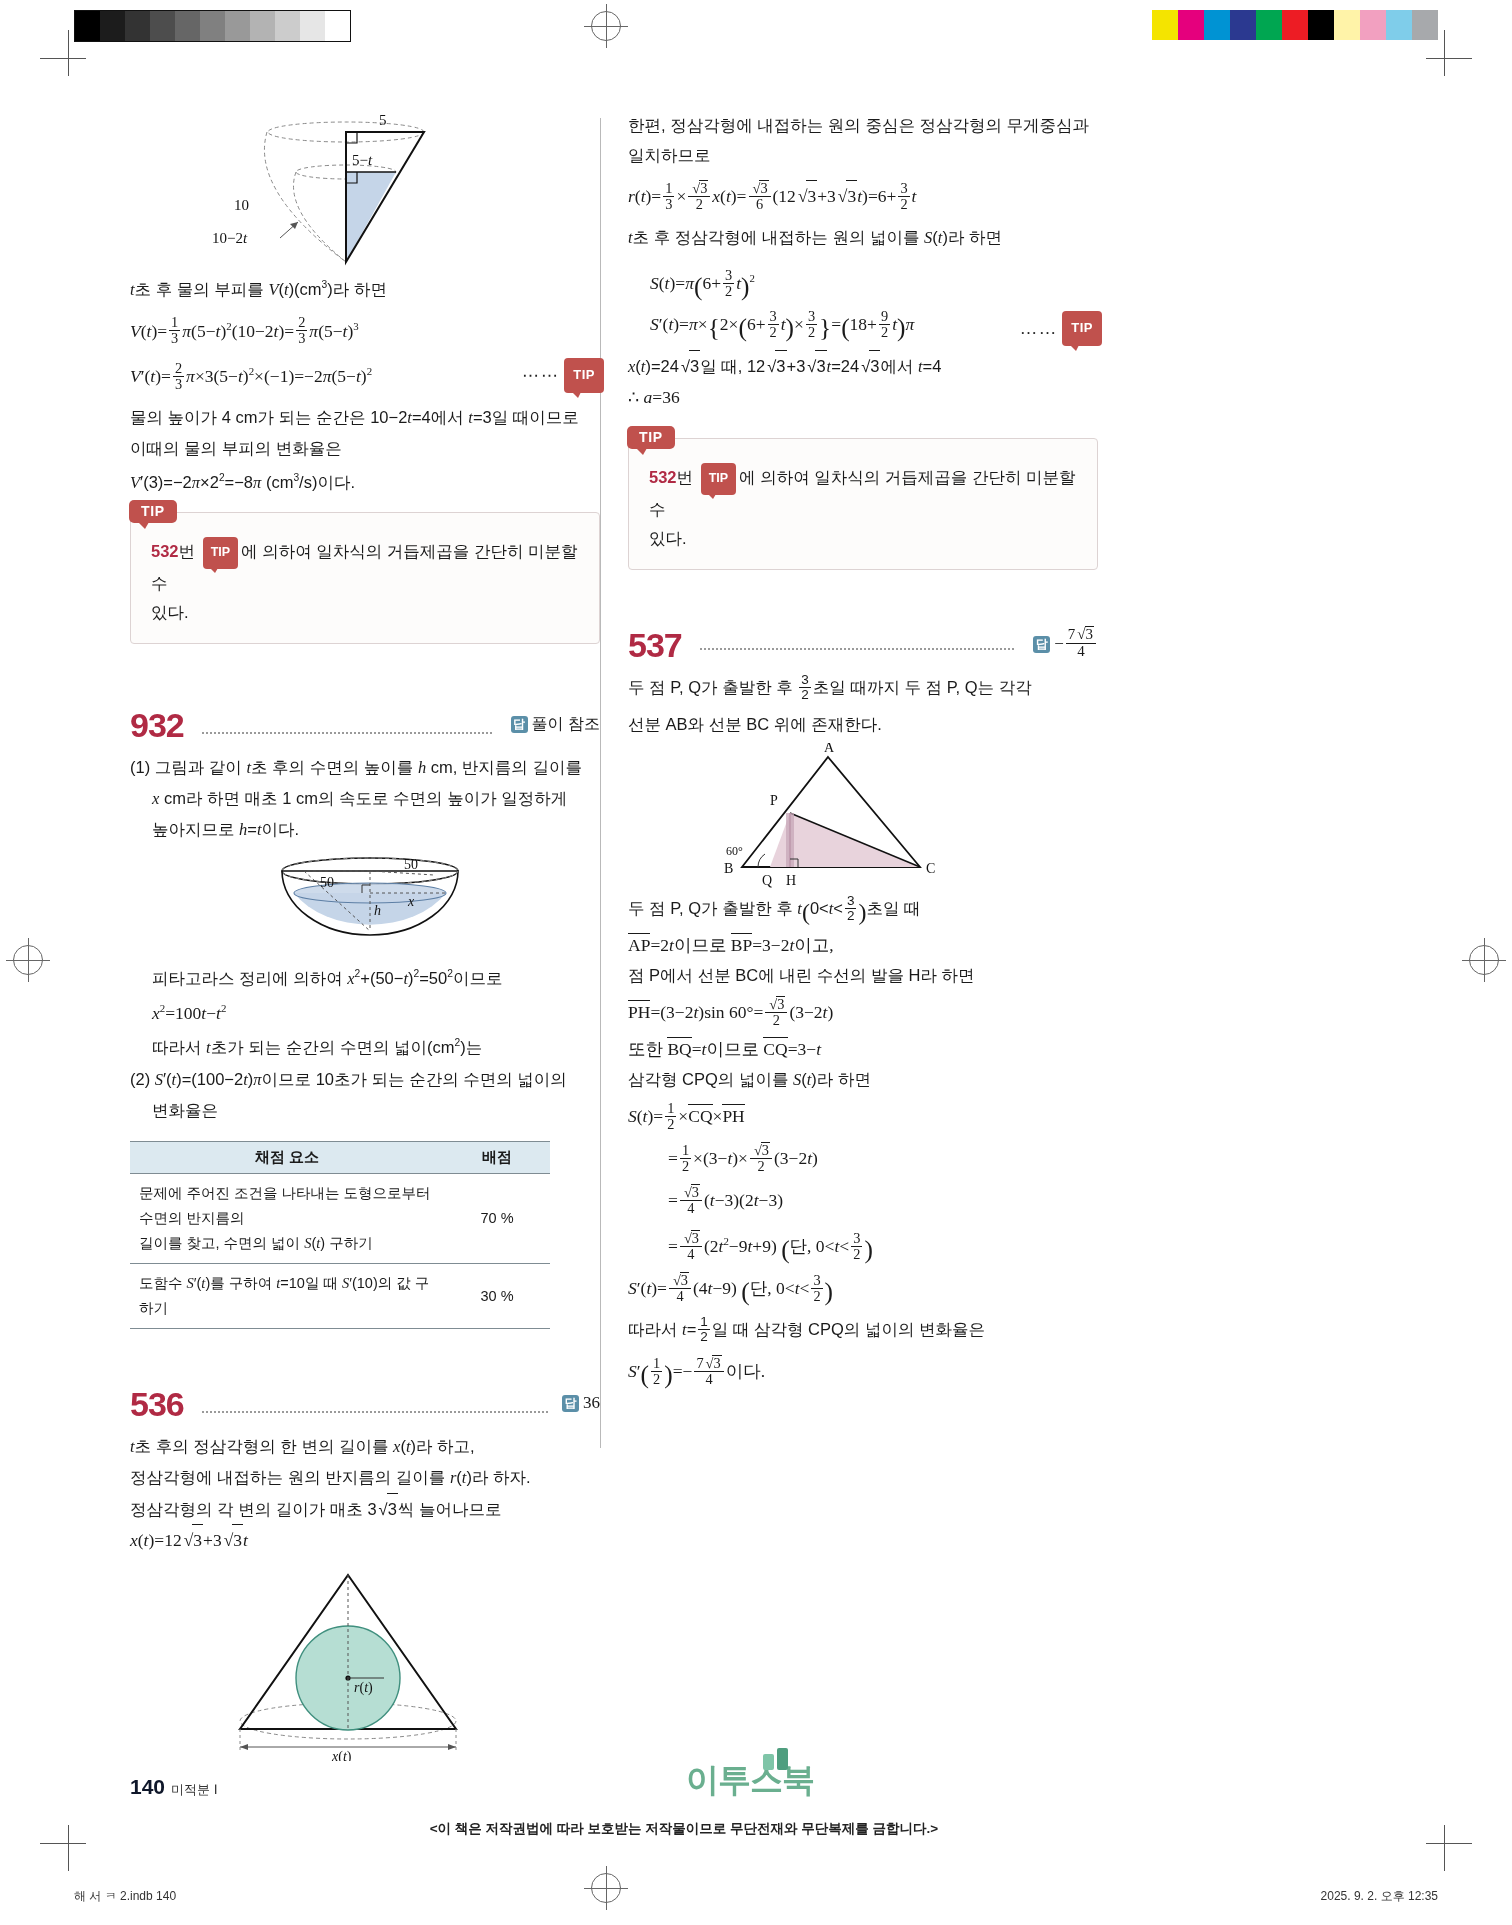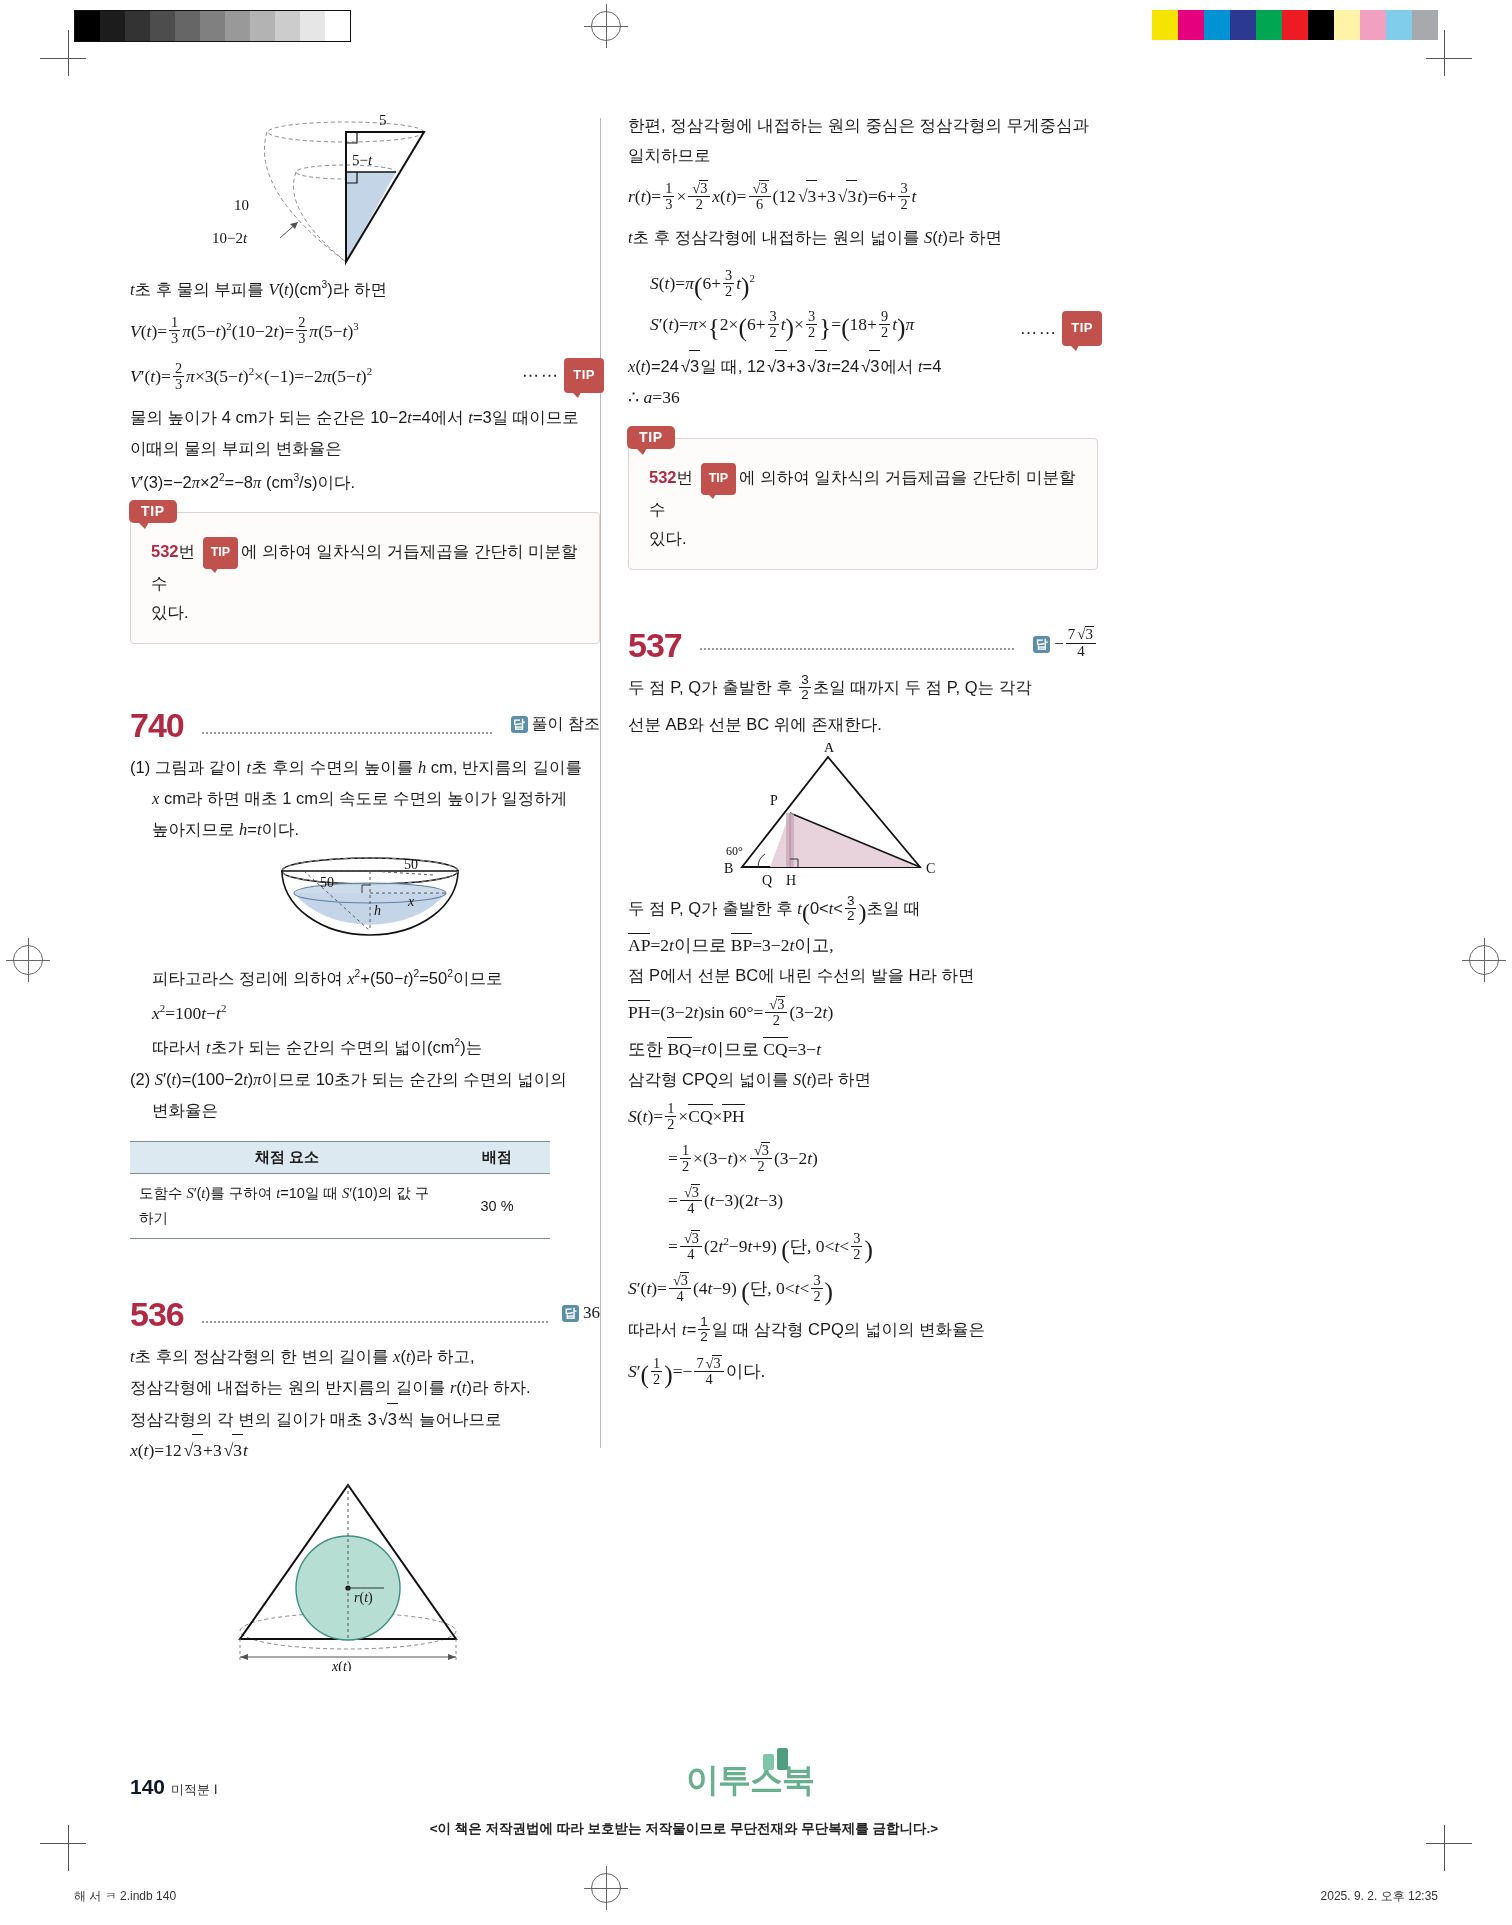--- a/index.html
+++ b/index.html
@@ -221,21 +221,21 @@
     <div class="tipbox">
       <span class="tag">TIP</span>
       <div class="body">
         <span class="no">532</span><span>번</span>
         <span class="tipsmall">TIP</span><span>에 의하여 일차식의 거듭제곱을 간단히 미분할 수</span><br>
         <span>있다.</span>
       </div>
     </div>
 
     <div class="prob-head" style="margin-top:62px;">
-      <span class="prob-num">740</span>
+      <span class="prob-num">932</span>
       <span class="dotline" style="right:108px;"></span>
       <span class="ans">
         <span class="ans-icon">답</span><span class="kr">풀이 참조</span>
       </span>
     </div>
 
     <div class="blk">
       <div class="ln kr">
         <span>(1)</span> 그림과 같이 <i class="v">t</i>초 후의 수면의 높이를 <i class="v">h</i> cm, 반지름의 길이를
       </div>
@@ -294,20 +294,27 @@
     <table class="rubric">
       <thead>
         <tr>
           <th>채점 요소</th>
           <th class="score-h">배점</th>
         </tr>
       </thead>
       <tbody>
         <tr>
           <td>
+            <span>문제에 주어진 조건을 나타내는 도형으로부터 수면의 반지름의</span><br>
+            <span>길이를 찾고, 수면의 넓이 <i class="v">S</i>(<i class="v">t</i>) 구하기</span>
+          </td>
+          <td class="score">70 %</td>
+        </tr>
+        <tr>
+          <td>
             <span>도함수 <i class="v">S</i>′(<i class="v">t</i>)를 구하여 <i class="v">t</i>=10일 때 <i class="v">S</i>′(10)의 값 구하기</span>
           </td>
           <td class="score">30 %</td>
         </tr>
       </tbody>
     </table>
 
     <div class="prob-head" style="margin-top:56px;">
       <span class="prob-num">536</span>
       <span class="dotline" style="right:52px;"></span>

